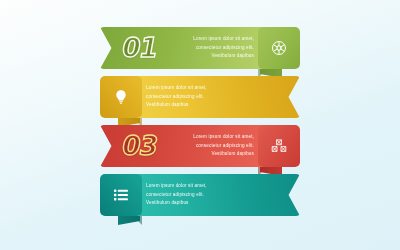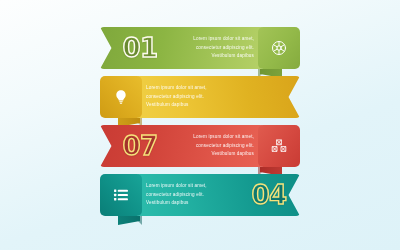--- a/index.html
+++ b/index.html
@@ -72,20 +72,21 @@
   .fold.left  { clip-path: polygon(0 0, 100% 0, 100% 100%); }
 
   
   .num {
     position: absolute;
     top: 0; height: 42px;
     display: flex; align-items: center; justify-content: center;
     font-family: "DejaVu Sans", sans-serif;
     font-size: 26px;
     font-weight: 700;
+    font-style: italic;
     letter-spacing: -0.5px;
     color: transparent;
     line-height: 1;
     user-select: none;
   }
   .num.cream {
     -webkit-text-stroke: 1.4px #fdfbef;
     text-shadow: 0 1px 2px rgba(0,0,0,.22);
   }
   .num.gold {
@@ -213,21 +214,21 @@
         <svg width="17" height="17" viewBox="0 0 24 24" fill="none" stroke="#ffffff" stroke-width="1.2" stroke-linejoin="round">
           <rect x="8.6" y="3.4" width="6.8" height="6.8"></rect>
           <path d="M8.6 3.4 L15.4 10.2 M15.4 3.4 L8.6 10.2"></path>
           <rect x="2.4" y="12.8" width="6.8" height="6.8"></rect>
           <path d="M2.4 12.8 L9.2 19.6 M9.2 12.8 L2.4 19.6"></path>
           <rect x="14.8" y="12.8" width="6.8" height="6.8"></rect>
           <path d="M14.8 12.8 L21.6 19.6 M21.6 12.8 L14.8 19.6"></path>
         </svg>
       </span>
     </div>
-    <div class="num gold">07</div>
+    <div class="num gold">03</div>
     <div class="txt r">
       <span>Lorem ipsum dolor sit amet,</span>
       <span>consectetur adipiscing elit.</span>
       <span>Vestibulum dapibus</span>
     </div>
   </div>
 
   <div class="row" id="r4">
     <div class="body left-point-right-notch"></div>
     <div class="fold left"></div>
@@ -237,21 +238,20 @@
         <svg width="17" height="17" viewBox="0 0 24 24" fill="#ffffff">
           <rect x="2.2" y="4.4" width="3.2" height="3.2" rx=".4"></rect>
           <rect x="7.4" y="4.6" width="14.4" height="2.9" rx="1.2"></rect>
           <rect x="2.2" y="10.4" width="3.2" height="3.2" rx=".4"></rect>
           <rect x="7.4" y="10.6" width="14.4" height="2.9" rx="1.2"></rect>
           <rect x="2.2" y="16.4" width="3.2" height="3.2" rx=".4"></rect>
           <rect x="7.4" y="16.6" width="14.4" height="2.9" rx="1.2"></rect>
         </svg>
       </span>
     </div>
-    <div class="num gold">04</div>
     <div class="txt l">
       <span>Lorem ipsum dolor sit amet,</span>
       <span>consectetur adipiscing elit.</span>
       <span>Vestibulum dapibus</span>
     </div>
   </div>
 
 </div>
 
 </body></html>

